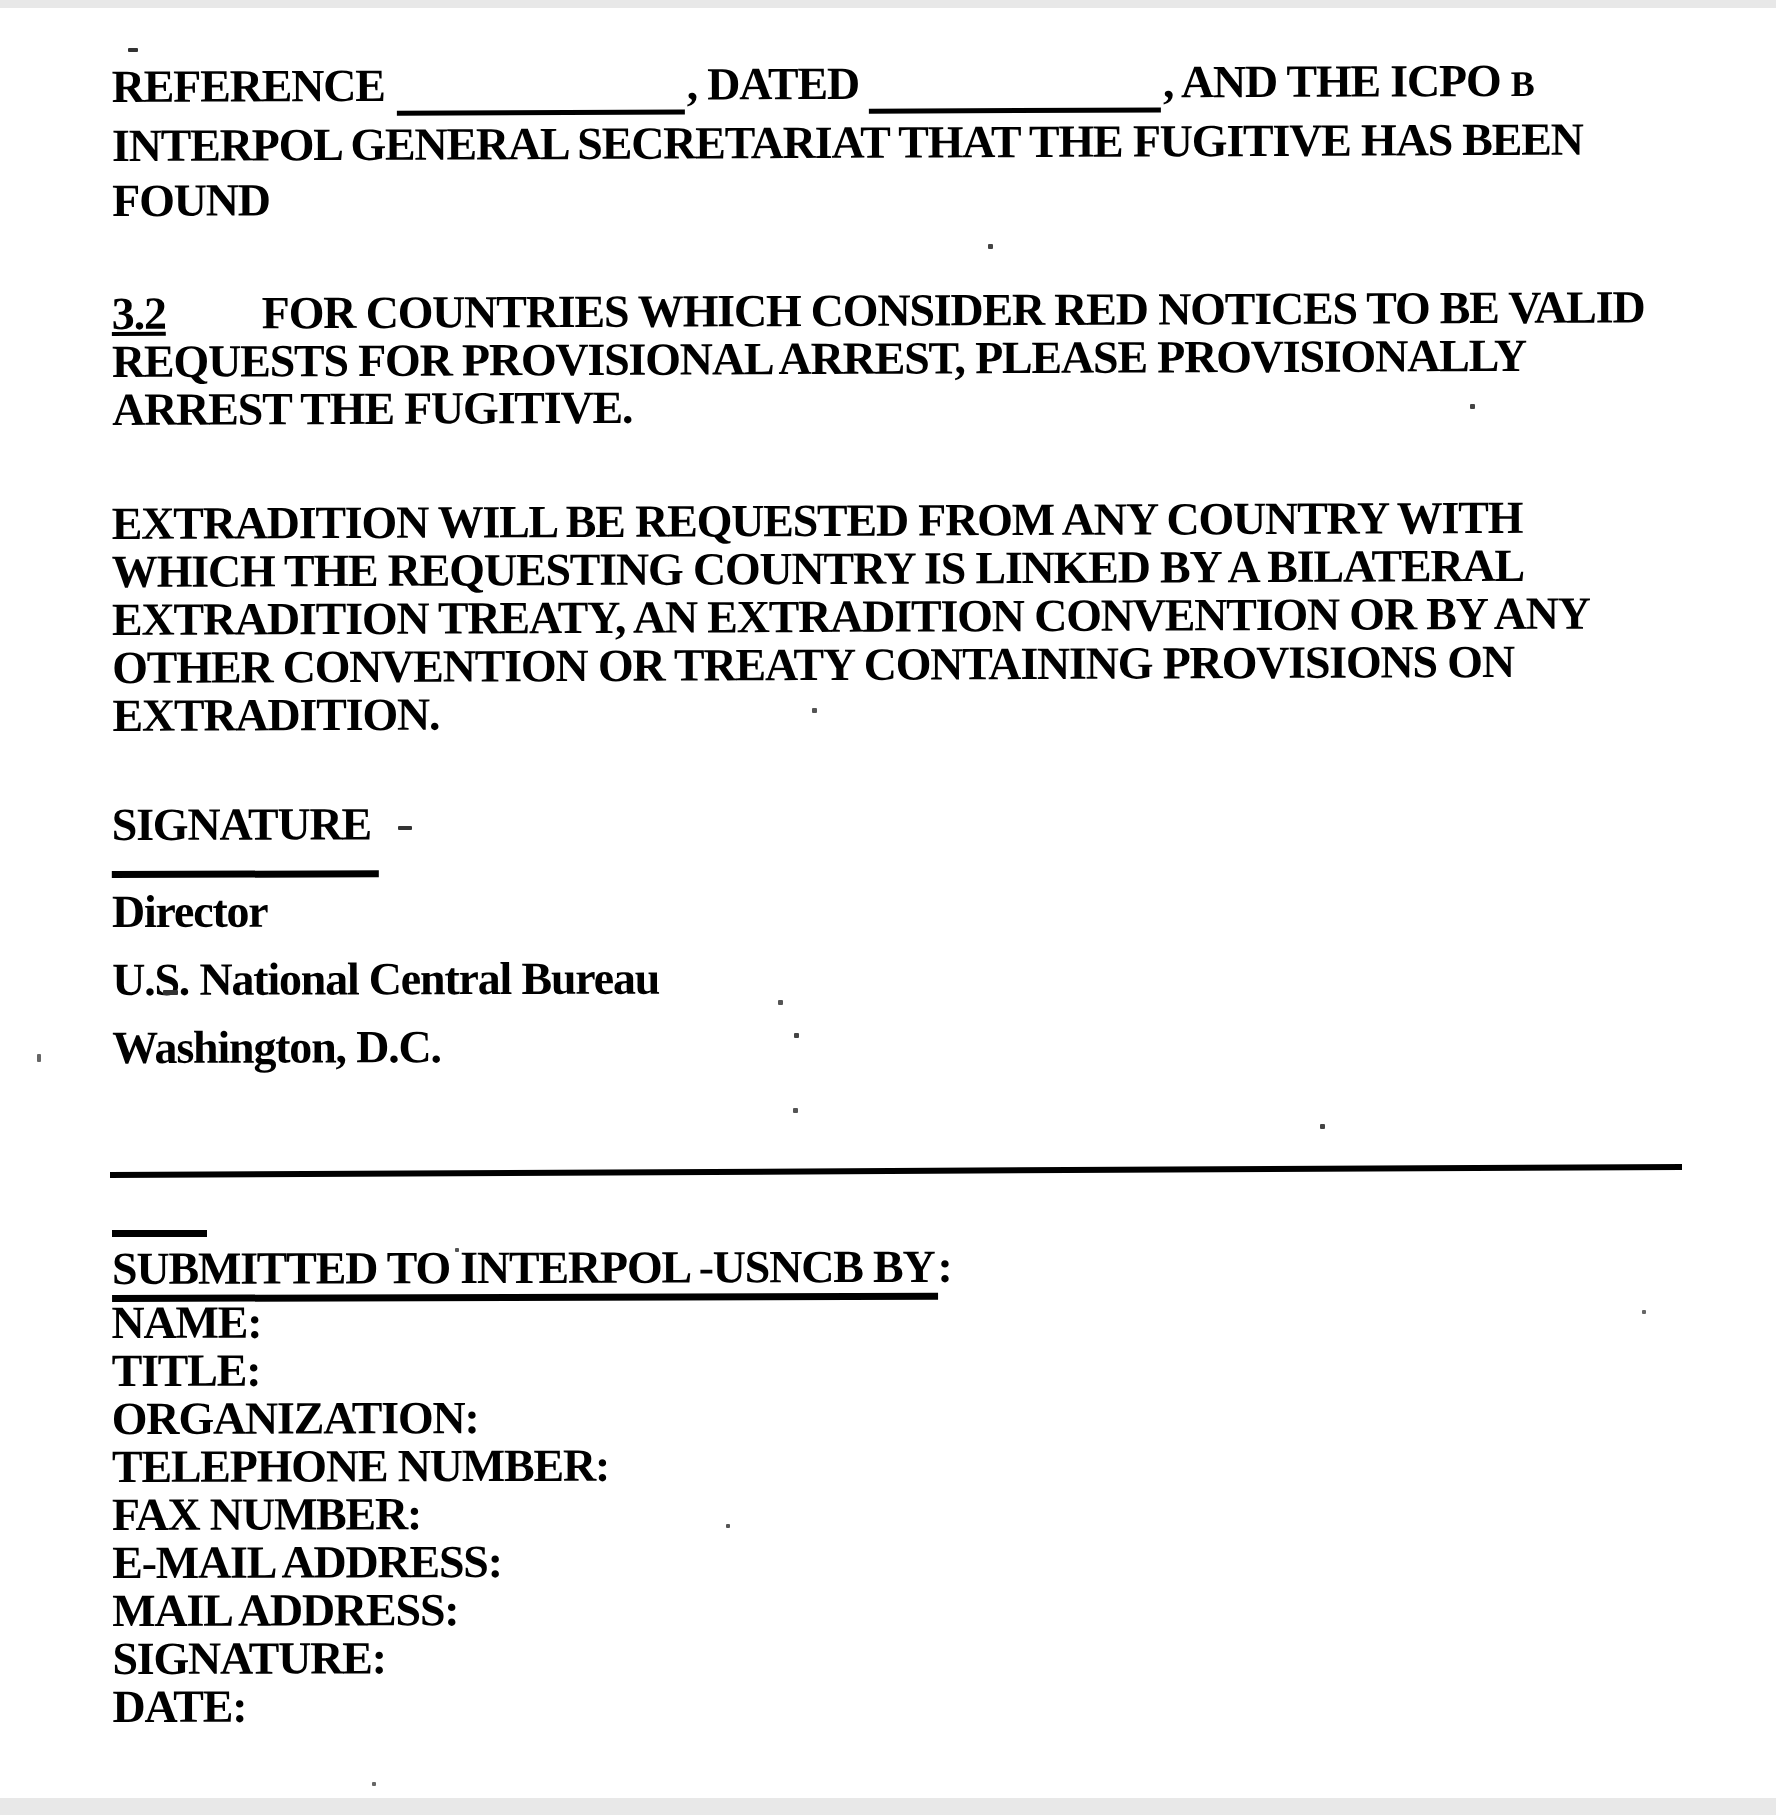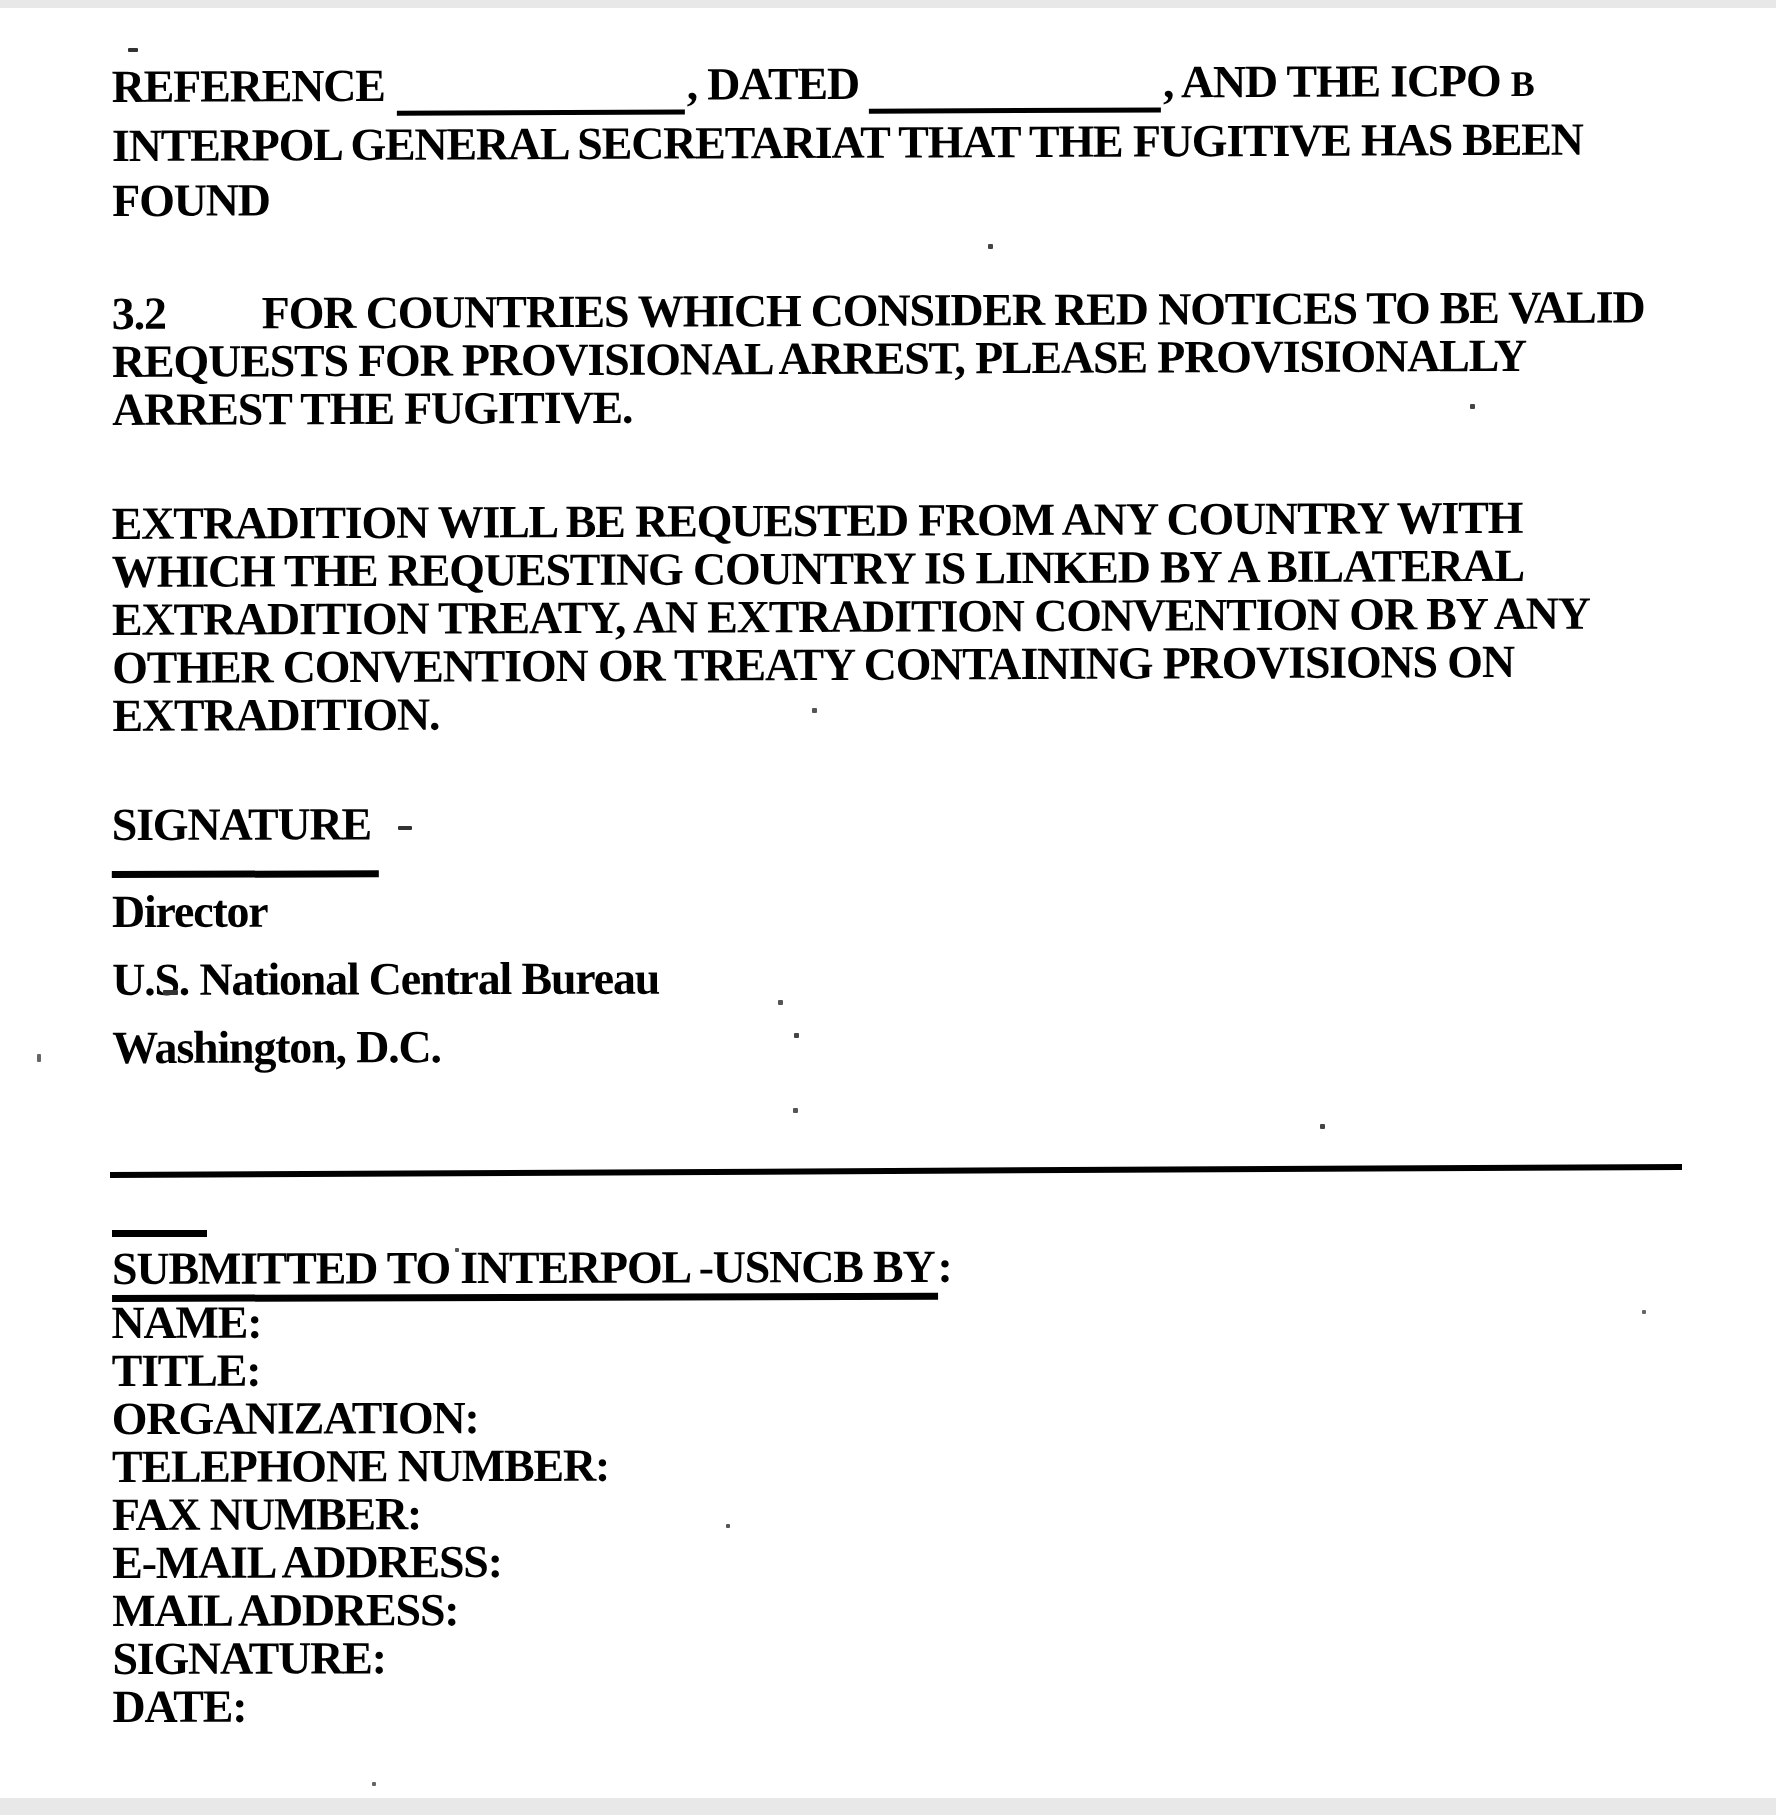--- a/index.html
+++ b/index.html
@@ -24,21 +24,21 @@
   #sig{top:783px;line-height:68px;}
   #sub-heading{top:1237px;line-height:48px;}
   #fields{top:1291px;line-height:48px;}
   .blank{
     display:inline-block;height:20px;
     border-bottom:5px solid #000;
     transform:translateY(15px);
   }
   .blank-1{width:288px;margin-left:12px;margin-right:2px;}
   .blank-2{width:292px;margin-left:10px;margin-right:2px;}
-  .num{display:inline-block;width:150px;}
+  .num{display:inline-block;width:150px;text-decoration:underline;}
   .small-b{font-size:36px;}
   .u-sig{display:inline-block;border-bottom:7px solid #000;padding-bottom:12px;padding-right:8px;}
   .u-sub{display:inline-block;border-bottom:7px solid #000;padding-bottom:2px;padding-right:3px;}
   #rule{
     position:absolute;left:110px;top:1160px;width:1572px;height:6px;
     background:#000;transform:rotate(-0.3deg);
   }
   #dash{position:absolute;left:112px;top:1222px;width:95px;height:7px;background:#000;}
   .speck{position:absolute;background:#444;border-radius:1px;}
 </style>

